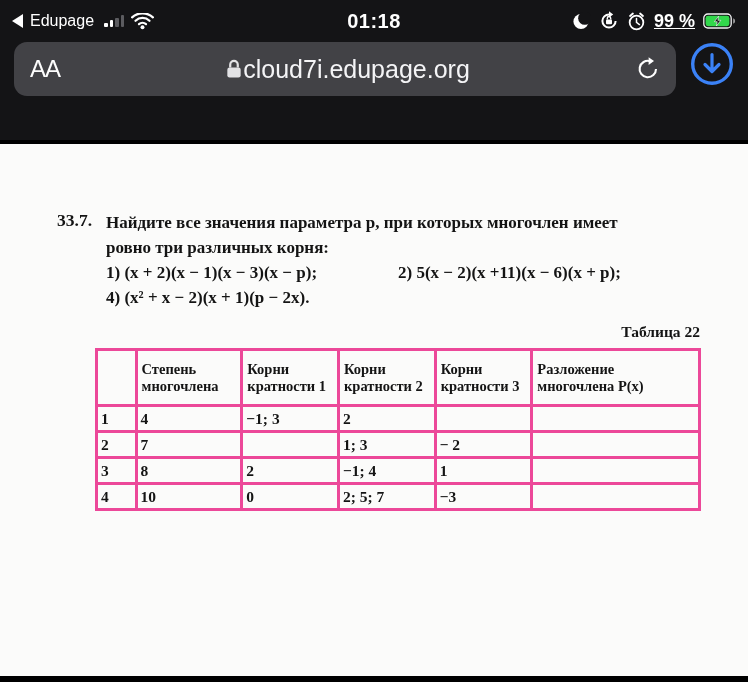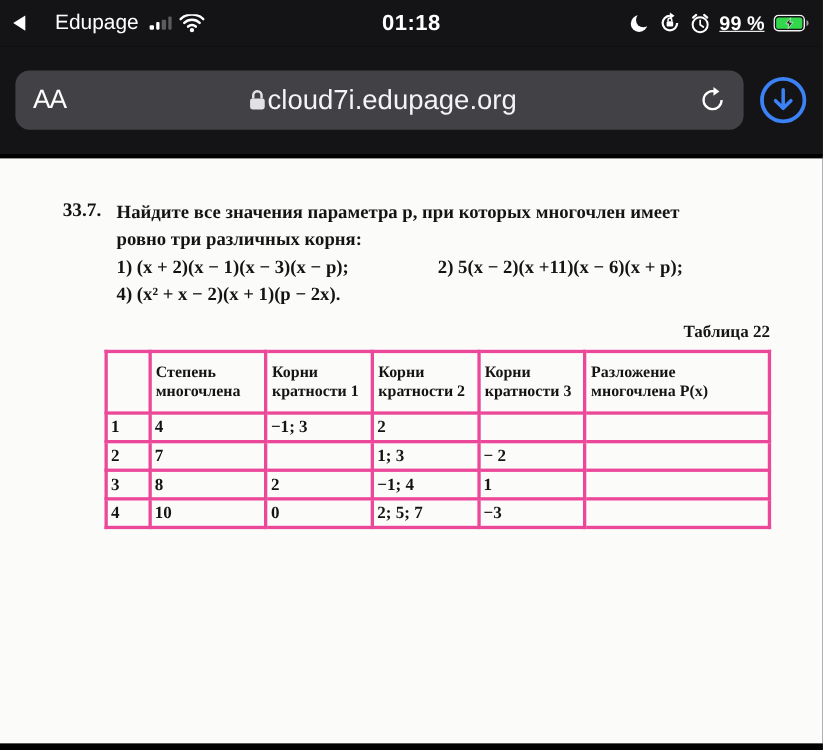--- a/index.html
+++ b/index.html
@@ -7,58 +7,58 @@
   body { background:#000; font-family:"Liberation Sans", sans-serif; position:relative; }
 
   
   .statusbar {
     position:absolute; top:0; left:0; width:748px; height:42px;
     background:#141416; color:#fff; display:flex; align-items:center;
     padding:0 12px;
   }
   .sb-left { display:flex; align-items:center; gap:7px; }
   .back-tri { width:0; height:0; border-top:7px solid transparent; border-bottom:7px solid transparent; border-right:11px solid #fff; display:inline-block; }
-  .carrier { font-size:19px; color:#fff;margin-left:20px; }
+  .carrier { font-size:16px; color:#fff; }
   .sig { display:flex; align-items:flex-end; gap:2px; height:12px; margin-left:3px; }
   .sig i { width:3.5px; border-radius:1px; display:block; }
   .sig i:nth-child(1){ height:4px;  background:#fff; }
   .sig i:nth-child(2){ height:7px;  background:#fff; }
   .sig i:nth-child(3){ height:9.5px; background:#5c5c60; }
   .sig i:nth-child(4){ height:12px; background:#5c5c60; }
   .sb-time {
     position:absolute; left:0; right:0; text-align:center;
     font-size:20px; font-weight:700; letter-spacing:.5px; pointer-events:none;
   }
   .sb-right { margin-left:auto; display:flex; align-items:center; gap:8px; z-index:2;text-decoration:underline; }
   .pct { font-size:18px; font-weight:600; color:#fff; }
 
   
   .navbar {
     position:absolute; top:42px; left:0; width:748px; height:100px;
     background:#141416; border-bottom:2px solid #000;
-    display:flex; align-items:center; padding:0 14px; gap:14px;
+    display:flex; padding:0 14px; gap:14px;
   }
   .urlfield {
     flex:1; height:54px; background:#424246; border-radius:13px;
     display:flex; align-items:center; padding:0 16px; color:#fff;
   }
   .aa { font-size:24px; color:#fdfdfd; letter-spacing:-1px; }
   .urlcenter { flex:1; display:flex; align-items:center; justify-content:center; gap:1px; }
   .urltext { font-size:25px; color:#f4f4f6; }
   .dlbtn {
     width:44px; height:44px; border-radius:50%;
     display:flex; align-items:center; justify-content:center; background:transparent;
   }
 
   
   .content {
     position:absolute; top:144px; left:0; width:748px; height:532px;
     background:#fbfbfa; color:#141414;
     font-family:"Liberation Serif", serif; font-weight:700;
-    padding:36px 48px 0 57px; font-size:17px;
+    padding:66px 48px 0 57px; font-size:17px;
   }
   .prob { display:flex; margin-bottom:9px; }
   .pnum { width:49px; flex:none; font-size:17.5px; }
   .pbody { flex:1; }
   .line { line-height:25px; white-space:nowrap; }
   .items { display:grid; grid-template-columns:292px 1fr; }
   .items div { line-height:25px; white-space:nowrap; }
 
   .caption { text-align:right; font-size:15.5px; margin:13px 0 7px; }
 

